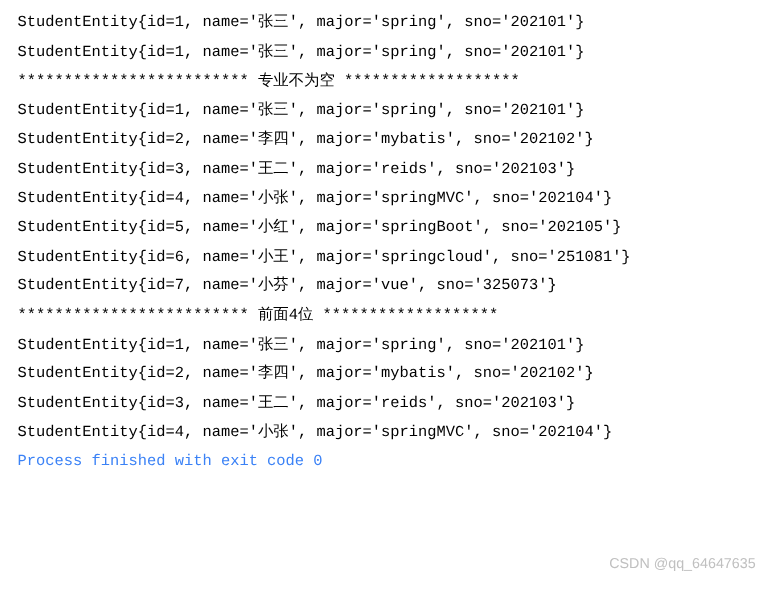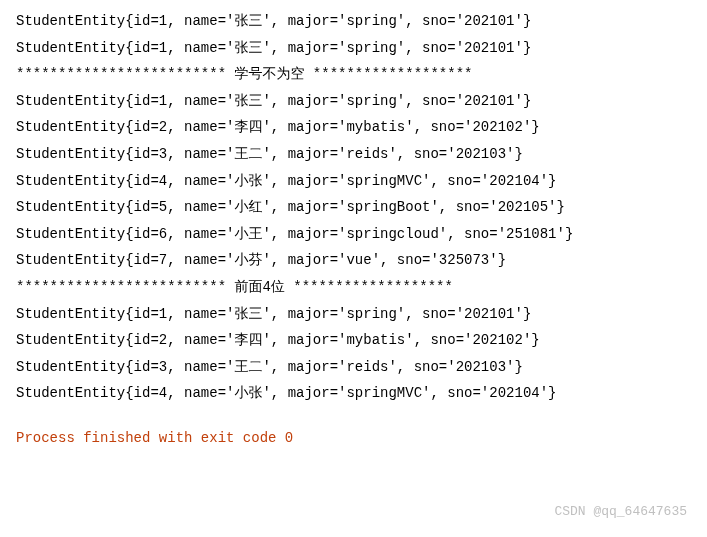--- a/index.html
+++ b/index.html
@@ -9,40 +9,39 @@
       background: #fff;
       margin: 0;
       padding: 8px 16px;
       line-height: 1.9;
       white-space: nowrap;
     }
     .console-line {
       display: block;
     }
     .process-line {
-      color: #c2410c;
-      margin-top: 18px;
+      color: #3b82f6;
     }
     .watermark {
       position: fixed;
       bottom: 12px;
       right: 20px;
       color: #c0c0c0;
-      font-family: Liberation Mono, monospace;
+      font-family: Liberation Sans, sans-serif;
       font-size: 13px;
       pointer-events: none;
     }
   </style>
 </head>
 <body>
 
 <div>
   <span class="console-line">StudentEntity{id=1, name='张三', major='spring', sno='202101'}</span>
   <span class="console-line">StudentEntity{id=1, name='张三', major='spring', sno='202101'}</span>
-  <span class="console-line">*************************  学号不为空  *******************</span>
+  <span class="console-line">*************************  专业不为空  *******************</span>
   <span class="console-line">StudentEntity{id=1, name='张三', major='spring', sno='202101'}</span>
   <span class="console-line">StudentEntity{id=2, name='李四', major='mybatis', sno='202102'}</span>
   <span class="console-line">StudentEntity{id=3, name='王二', major='reids', sno='202103'}</span>
   <span class="console-line">StudentEntity{id=4, name='小张', major='springMVC', sno='202104'}</span>
   <span class="console-line">StudentEntity{id=5, name='小红', major='springBoot', sno='202105'}</span>
   <span class="console-line">StudentEntity{id=6, name='小王', major='springcloud', sno='251081'}</span>
   <span class="console-line">StudentEntity{id=7, name='小芬', major='vue', sno='325073'}</span>
   <span class="console-line">*************************  前面4位  *******************</span>
   <span class="console-line">StudentEntity{id=1, name='张三', major='spring', sno='202101'}</span>
   <span class="console-line">StudentEntity{id=2, name='李四', major='mybatis', sno='202102'}</span>

